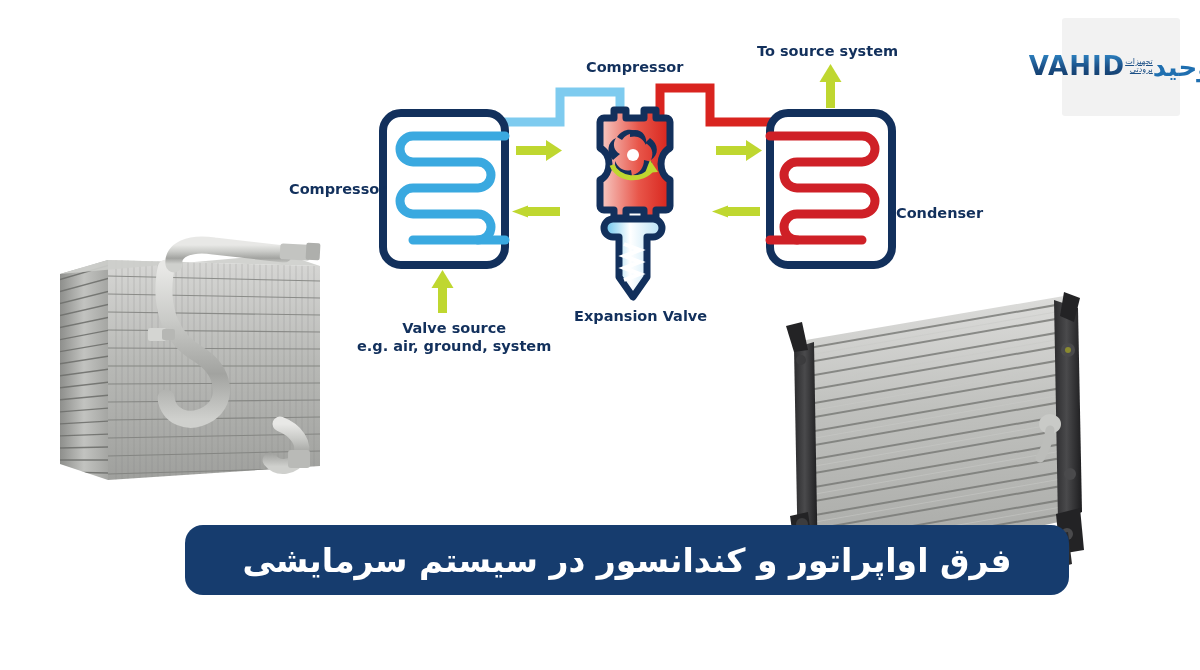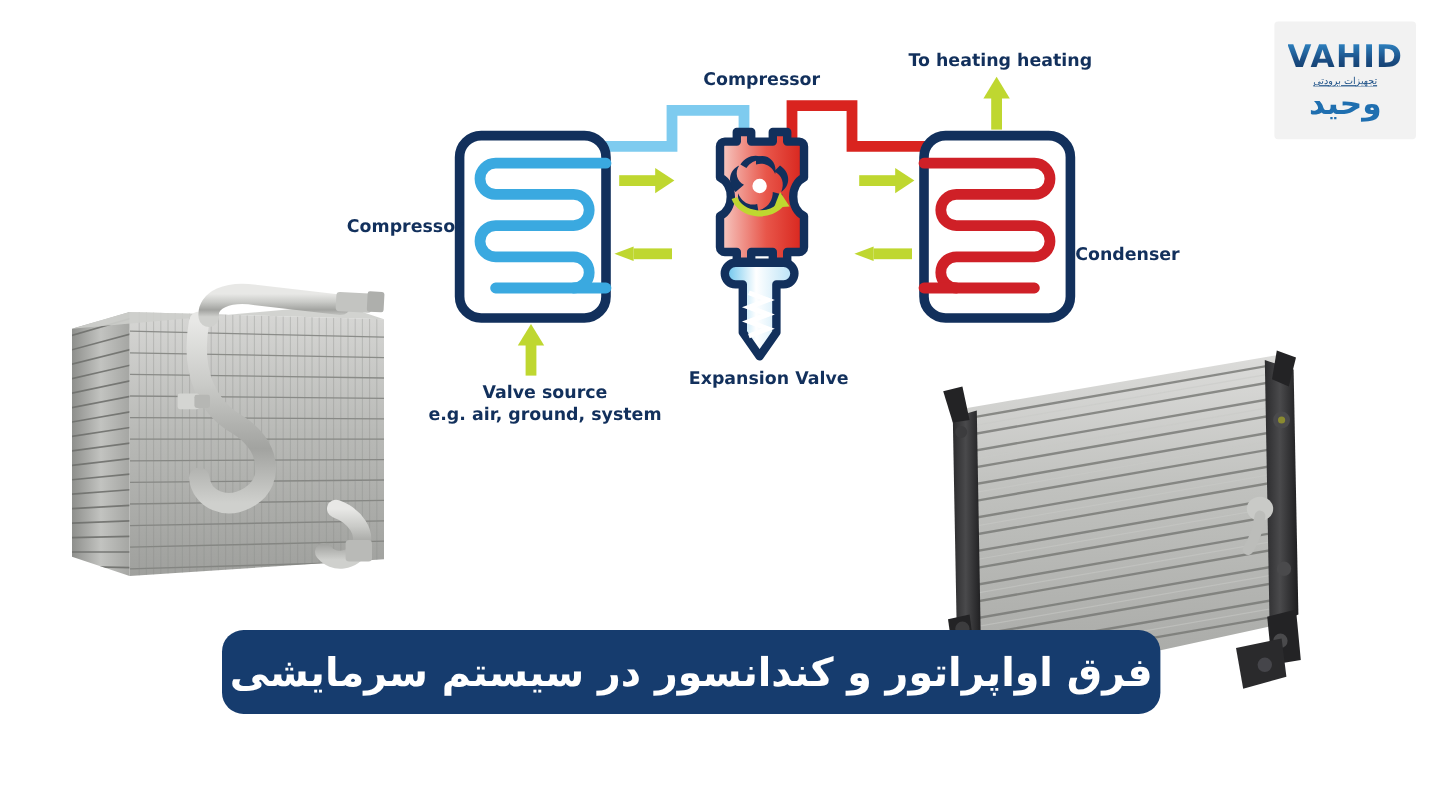--- a/index.html
+++ b/index.html
@@ -19,21 +19,21 @@
   }
   .abs { position: absolute; }
 
   
   #logo-box {
     left: 1062px; top: 18px;
     width: 118px; height: 98px;
     background: #f2f2f2;
     border-radius: 3px;
     display: flex;
-    flex-direction: column;
+    flex-direction: row;
     align-items: center;
     justify-content: center;
   }
   #logo-vahid {
     font-family: "DejaVu Sans", sans-serif;
     font-weight: bold;
     font-size: 26px;
     letter-spacing: 1px;
     background: linear-gradient(180deg, #2f86c5 0%, #1b4f86 55%, #123a66 100%);
     -webkit-background-clip: text;
@@ -72,21 +72,21 @@
   #lbl-evaporator { left: 289px; top: 181px; }
   #lbl-condenser  { left: 896px; top: 181px; margin-top: 24px; }
   #lbl-compressor { left: 586px; top: 59px; }
   #lbl-heating    { left: 757px; top: 43px; }
   #lbl-expansion  { left: 574px; top: 308px; }
   #lbl-heatsource { left: 357px; top: 320px; text-align: center; }
 
   
   #banner {
     left: 185px; top: 525px;
-    width: 782px; height: 70px;
+    width: 884px; height: 70px;
     background: #163c6e;
     border-radius: 18px;
     display: flex;
     align-items: center;
     justify-content: center;
   }
   #banner-text {
     font-family: "DejaVu Sans", sans-serif;
     font-weight: bold;
     font-size: 33px;
@@ -403,21 +403,21 @@
       </g>
     </svg>
   </div>
 
   <div class="abs dlabel" id="lbl-evaporator">Compressor</div>
 
   <div class="abs dlabel" id="lbl-condenser">Condenser</div>
 
   <div class="abs dlabel" id="lbl-compressor">Compressor</div>
 
-  <div class="abs dlabel" id="lbl-heating">To heating heating</div>
+  <div class="abs dlabel" id="lbl-heating">To source system</div>
 
   <div class="abs dlabel" id="lbl-expansion">Expansion Valve</div>
 
   <div class="abs dlabel" id="lbl-heatsource">
     <div>Valve source</div>
     <div>e.g. air, ground, system</div>
   </div>
 
   <div class="abs" id="logo-box">
     <div id="logo-vahid">VAHID</div>

